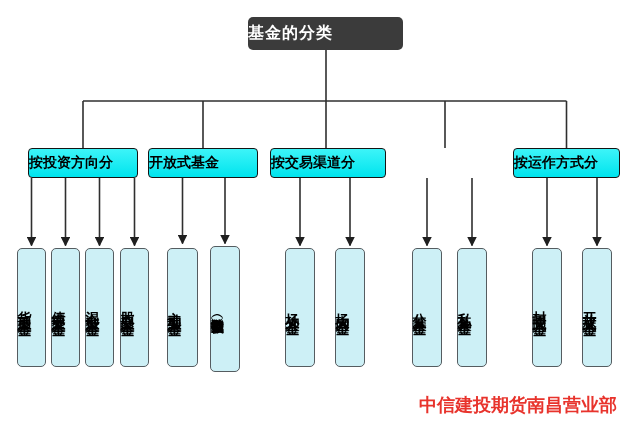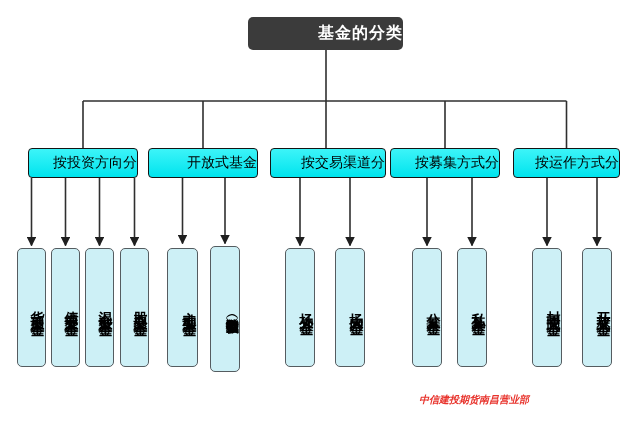--- a/index.html
+++ b/index.html
@@ -3,47 +3,47 @@
 <meta charset="utf-8">
 <style>
   html,body{margin:0;padding:0;background:#ffffff;}
   #canvas{
     position:relative;width:640px;height:430px;background:#ffffff;overflow:hidden;
     font-family:"Liberation Sans","DejaVu Sans",sans-serif;
   }
   #connectors{position:absolute;left:0;top:0;width:640px;height:430px;pointer-events:none;}
   #connectors line{stroke:#2f2f2f;stroke-width:1.6;}
   #connectors .arrowhead{fill:#1f1f1f;}
-  .node{position:absolute;display:flex;align-items:center;justify-content:flex-end;box-sizing:border-box;}
+  .node{position:absolute;display:flex;align-items:center;justify-content:flex-start;box-sizing:border-box;}
   .root{
     left:248px;top:17px;width:155px;height:33px;
     background:#3b3b3b;border-radius:5px;
     color:#ffffff;font-size:16px;font-weight:bold;letter-spacing:1px;
   }
   .branch{
     top:148px;height:30px;
     background:linear-gradient(180deg,#3df4f8 0%,#00e4ee 100%);
     border:1.6px solid #141414;border-radius:4px;
-    color:#000000;font-size:14px;font-weight:normal;
+    color:#000000;font-size:14px;font-weight:bold;
   }
   .leaf{
     top:248px;height:119px;
     background:#cdf0f6;
     border:1.4px solid #555c60;border-radius:5px;
     color:#000000;
   }
   .leaf span{
     writing-mode:vertical-rl;text-orientation:mixed;
     font-size:14px;font-weight:bold;letter-spacing:3px;line-height:1;
   }
   .leaf.tall{top:246px;height:126px;}
   .leaf.tall span{font-size:13px;letter-spacing:0;}
   .footer{
     position:absolute;left:419px;top:393px;
-    color:#e8332c;font-size:10px;font-weight:bold;white-space:nowrap;font-style:italic;
+    color:#e8332c;font-size:18px;font-weight:bold;white-space:nowrap;
   }
 </style>
 </head>
 <body>
 
 <div id="canvas">
 
   <svg id="connectors" viewBox="0 0 640 430" xmlns="http://www.w3.org/2000/svg">
     <defs>
       <marker id="arrow" viewBox="0 0 10 10" refX="9" refY="5" markerWidth="9.5" markerHeight="9.5" markerUnits="userSpaceOnUse" orient="auto">
@@ -83,23 +83,20 @@
 
   <div class="node branch" style="left:28px;width:110px">
     <span>按投资方向分</span>
   </div>
   <div class="node branch" style="left:148px;width:110px">
     <span>开放式基金</span>
   </div>
   <div class="node branch" style="left:270px;width:116px">
     <span>按交易渠道分</span>
   </div>
-  <div class="node branch" style="left:390px;width:110px">
-    <span>按募集方式分</span>
-  </div>
   <div class="node branch" style="left:513px;width:107px">
     <span>按运作方式分</span>
   </div>
 
   <div class="node leaf" style="left:17px;width:29px">
     <span>货币型基金</span>
   </div>
   <div class="node leaf" style="left:51px;width:29px">
     <span>债券型基金</span>
   </div>

